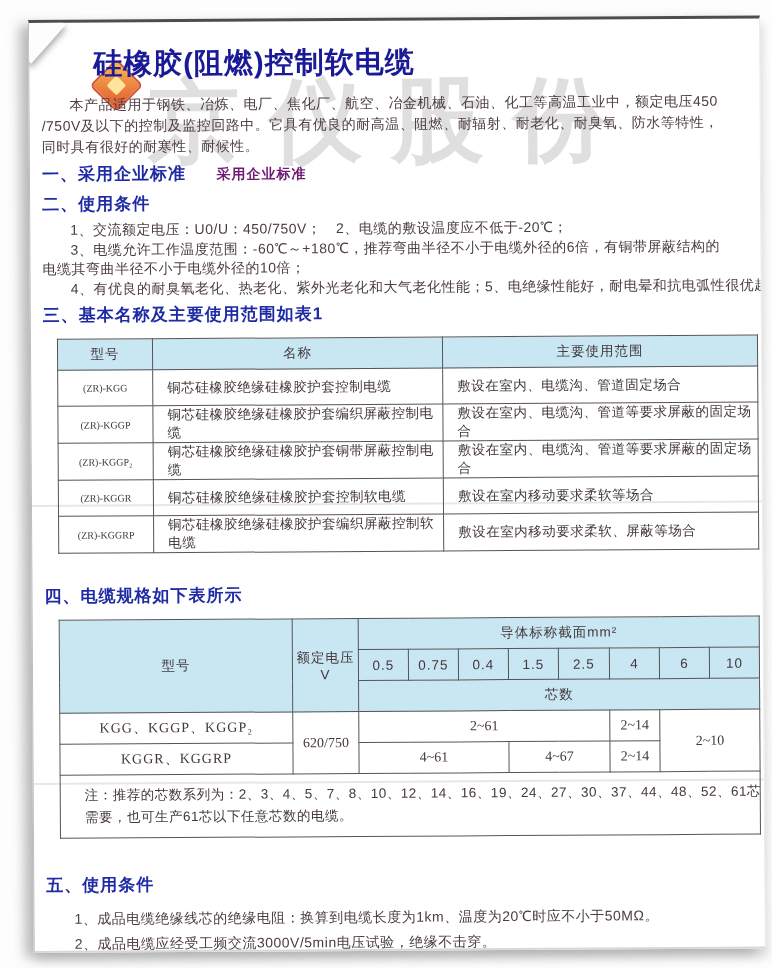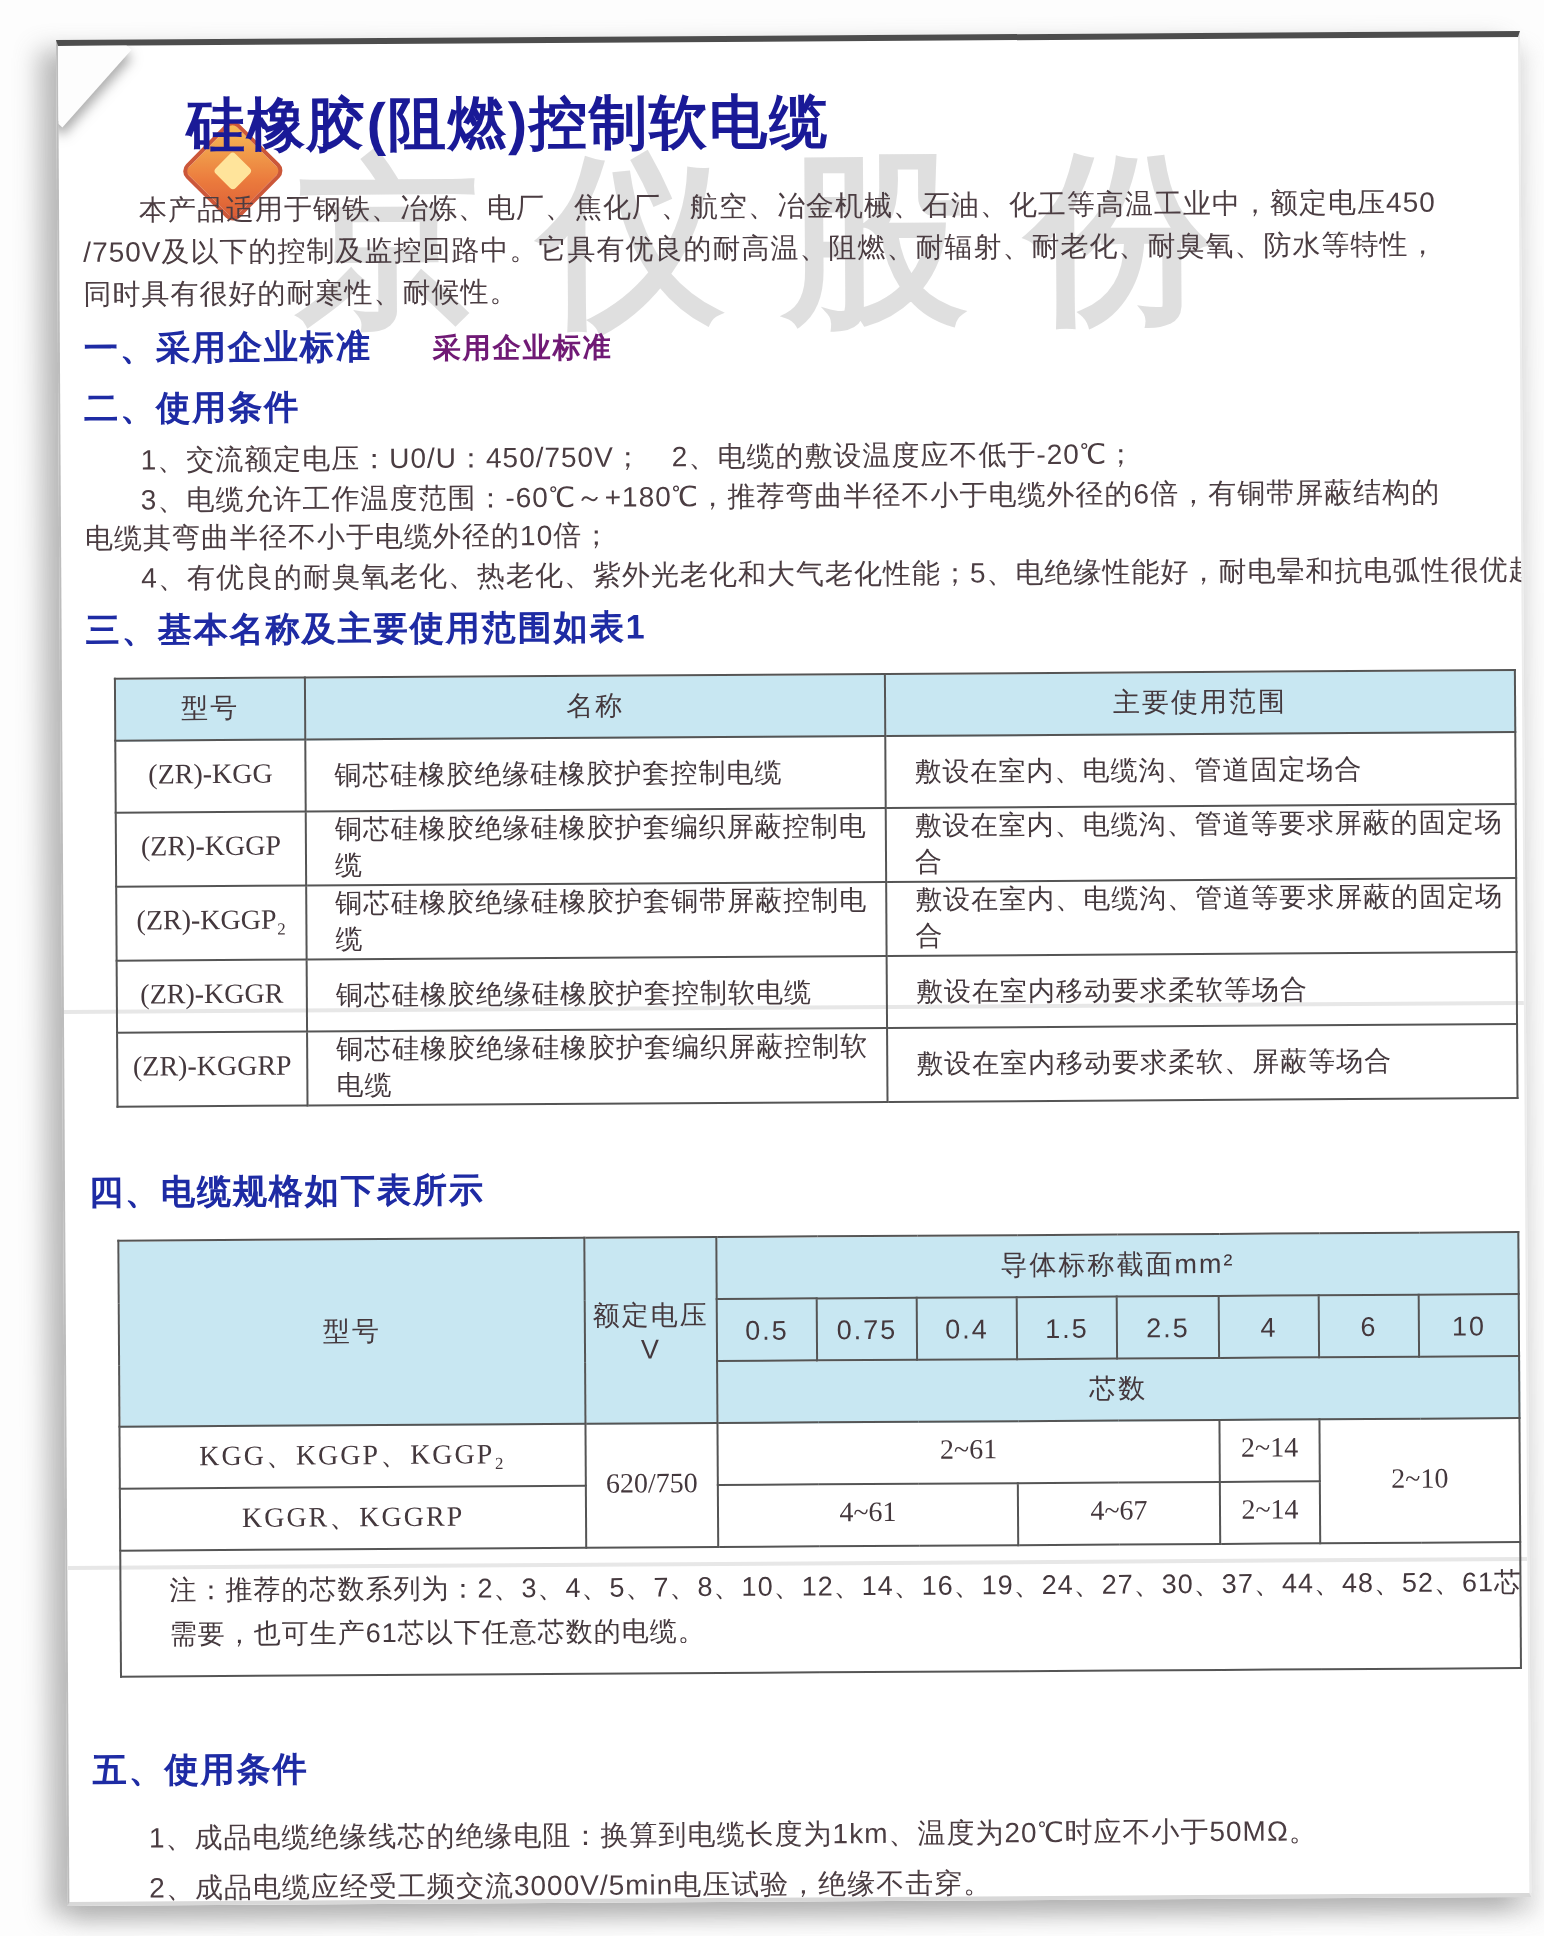--- a/index.html
+++ b/index.html
@@ -69,21 +69,21 @@
   .s2-lines .body-line{line-height:19.5px;}
 
   
   table{border-collapse:collapse;table-layout:fixed;margin-left:14px;width:700px;
         color:#44383d;}
   th,td{border:1px solid #555;padding:0;}
   th{background:#c8e7f2;font-size:13.5px;font-weight:normal;letter-spacing:1px;}
   td{font-size:13.5px;}
   .t1 th{height:30px;}
   .t1 td{height:35px;}
-  .t1 .c-model{text-align:center;font-family:"Liberation Serif", serif;font-size:14px;}
+  .t1 .c-model{text-align:center;font-family:"Liberation Serif", serif;font-size:10px;}
   .t1 .c-name{padding-left:14px;letter-spacing:.5px;}
   .t1 .c-range{padding-left:14px;letter-spacing:.5px;}
   .t1{margin-top:10px;}
 
   .t2{margin-top:10px;}
   .t2 th{height:30px;}
   .t2 td{height:30px;text-align:center;font-family:"Liberation Serif", serif;font-size:14px;}
   .t2 td.models{font-family:"Liberation Serif", serif;letter-spacing:1px;}
   .t2 .num{font-family:Liberation Sans, sans-serif;}
   .t2 td.note-cell{height:62px;text-align:left;font-family:"Liberation Sans", sans-serif;vertical-align:middle;}

